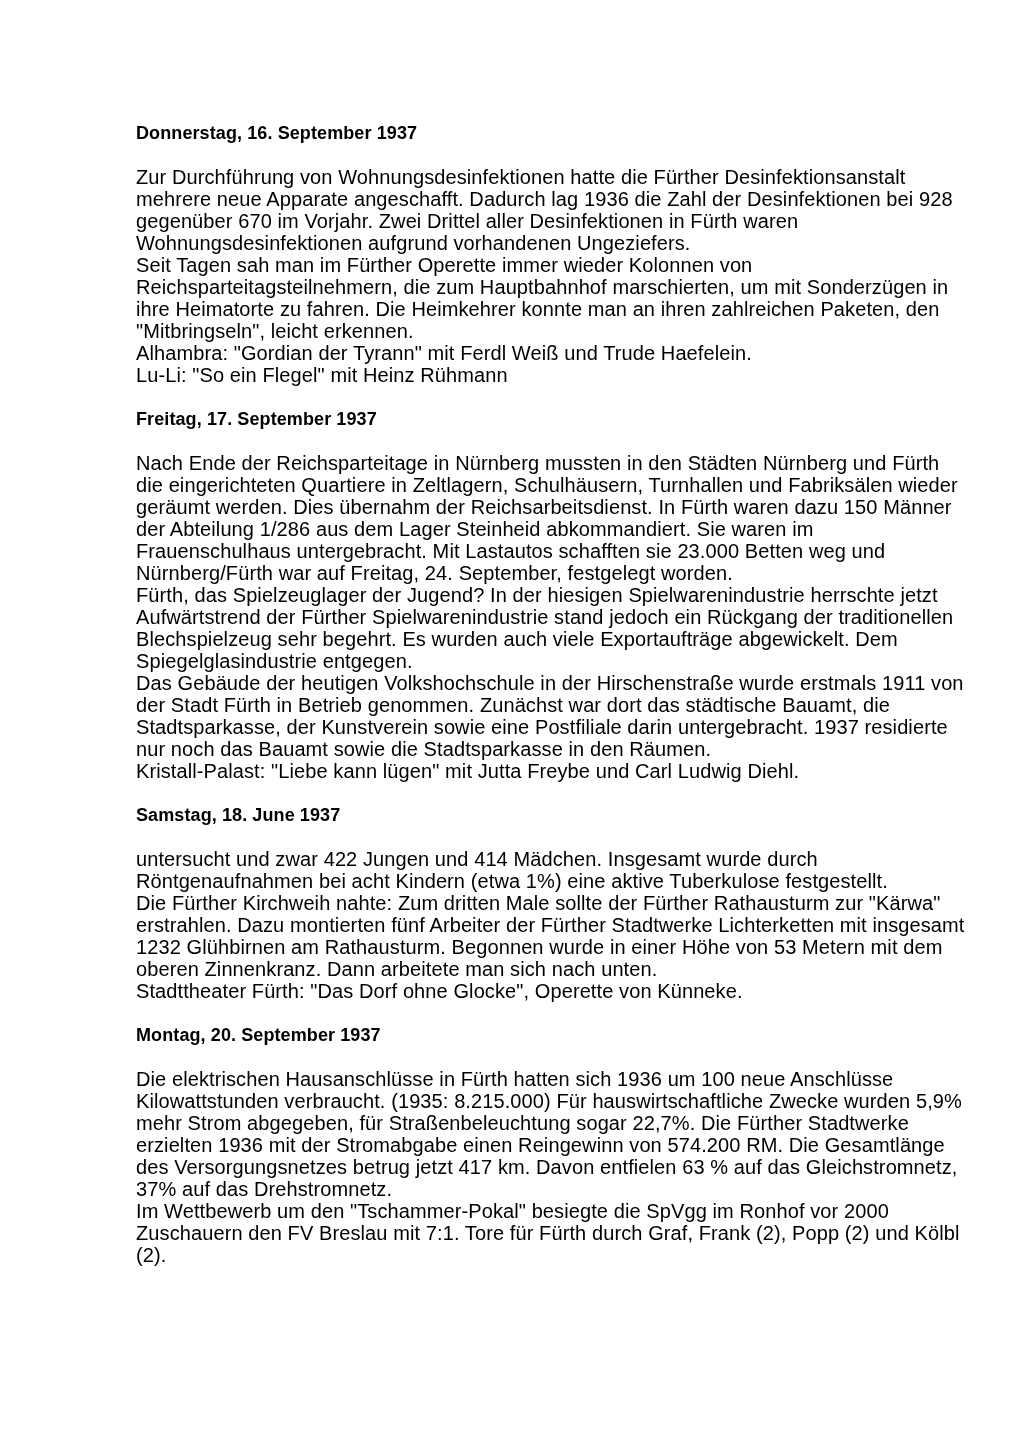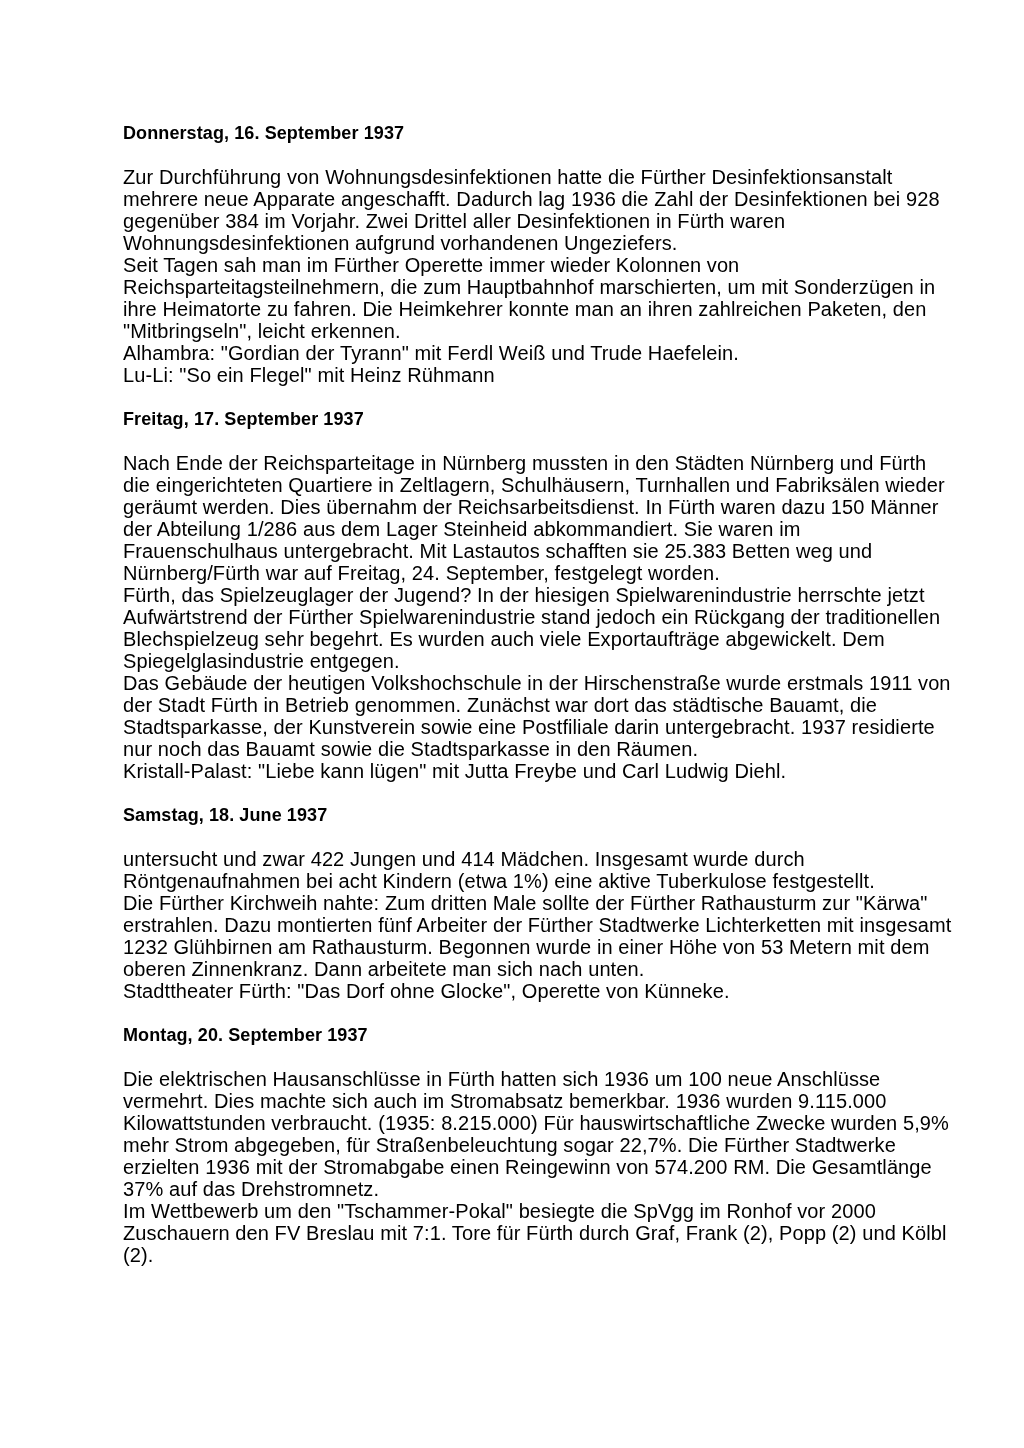--- a/index.html
+++ b/index.html
@@ -18,21 +18,21 @@
   .page {
     position: absolute;
     left: 0;
     top: 0;
     width: 1024px;
     height: 1448px;
     background: #ffffff;
   }
   .content {
     position: absolute;
-    left: 123px;
+    left: 136px;
     top: 122px;
     width: 795px;
   }
   .section {
     margin: 0 0 22px 0;
   }
   .heading {
     font-size: 18px;
     line-height: 22px;
     font-weight: bold;
@@ -49,38 +49,38 @@
 </head>
 <body>
 
 <div class="page">
   <div class="content">
       <section class="section">
         <h2 class="heading">Donnerstag, 16. September 1937</h2>
         <div>
           <div class="line">Zur Durchführung von Wohnungsdesinfektionen hatte die Fürther Desinfektionsanstalt</div>
           <div class="line">mehrere neue Apparate angeschafft. Dadurch lag 1936 die Zahl der Desinfektionen bei 928</div>
-          <div class="line">gegenüber 384 im Vorjahr. Zwei Drittel aller Desinfektionen in Fürth waren</div>
+          <div class="line">gegenüber 670 im Vorjahr. Zwei Drittel aller Desinfektionen in Fürth waren</div>
           <div class="line">Wohnungsdesinfektionen aufgrund vorhandenen Ungeziefers.</div>
           <div class="line">Seit Tagen sah man im Fürther Operette immer wieder Kolonnen von</div>
           <div class="line">Reichsparteitagsteilnehmern, die zum Hauptbahnhof marschierten, um mit Sonderzügen in</div>
           <div class="line">ihre Heimatorte zu fahren. Die Heimkehrer konnte man an ihren zahlreichen Paketen, den</div>
           <div class="line">"Mitbringseln", leicht erkennen.</div>
           <div class="line">Alhambra: "Gordian der Tyrann" mit Ferdl Weiß und Trude Haefelein.</div>
           <div class="line">Lu-Li: "So ein Flegel" mit Heinz Rühmann</div>
         </div>
       </section>
       <section class="section">
         <h2 class="heading">Freitag, 17. September 1937</h2>
         <div>
           <div class="line">Nach Ende der Reichsparteitage in Nürnberg mussten in den Städten Nürnberg und Fürth</div>
           <div class="line">die eingerichteten Quartiere in Zeltlagern, Schulhäusern, Turnhallen und Fabriksälen wieder</div>
           <div class="line">geräumt werden. Dies übernahm der Reichsarbeitsdienst. In Fürth waren dazu 150 Männer</div>
           <div class="line">der Abteilung 1/286 aus dem Lager Steinheid abkommandiert. Sie waren im</div>
-          <div class="line">Frauenschulhaus untergebracht. Mit Lastautos schafften sie 25.383 Betten weg und</div>
+          <div class="line">Frauenschulhaus untergebracht. Mit Lastautos schafften sie 23.000 Betten weg und</div>
           <div class="line">Nürnberg/Fürth war auf Freitag, 24. September, festgelegt worden.</div>
           <div class="line">Fürth, das Spielzeuglager der Jugend? In der hiesigen Spielwarenindustrie herrschte jetzt</div>
           <div class="line">Aufwärtstrend der Fürther Spielwarenindustrie stand jedoch ein Rückgang der traditionellen</div>
           <div class="line">Blechspielzeug sehr begehrt. Es wurden auch viele Exportaufträge abgewickelt. Dem</div>
           <div class="line">Spiegelglasindustrie entgegen.</div>
           <div class="line">Das Gebäude der heutigen Volkshochschule in der Hirschenstraße wurde erstmals 1911 von</div>
           <div class="line">der Stadt Fürth in Betrieb genommen. Zunächst war dort das städtische Bauamt, die</div>
           <div class="line">Stadtsparkasse, der Kunstverein sowie eine Postfiliale darin untergebracht. 1937 residierte</div>
           <div class="line">nur noch das Bauamt sowie die Stadtsparkasse in den Räumen.</div>
           <div class="line">Kristall-Palast: "Liebe kann lügen" mit Jutta Freybe und Carl Ludwig Diehl.</div>
@@ -95,24 +95,24 @@
           <div class="line">erstrahlen. Dazu montierten fünf Arbeiter der Fürther Stadtwerke Lichterketten mit insgesamt</div>
           <div class="line">1232 Glühbirnen am Rathausturm. Begonnen wurde in einer Höhe von 53 Metern mit dem</div>
           <div class="line">oberen Zinnenkranz. Dann arbeitete man sich nach unten.</div>
           <div class="line">Stadttheater Fürth: "Das Dorf ohne Glocke", Operette von Künneke.</div>
         </div>
       </section>
       <section class="section">
         <h2 class="heading">Montag, 20. September 1937</h2>
         <div>
           <div class="line">Die elektrischen Hausanschlüsse in Fürth hatten sich 1936 um 100 neue Anschlüsse</div>
-          <div class="line">vermehrt. Dies machte sich auch im Stromabsatz bemerkbar. 1936 wurden 9.115.000</div>
           <div class="line">Kilowattstunden verbraucht. (1935: 8.215.000) Für hauswirtschaftliche Zwecke wurden 5,9%</div>
           <div class="line">mehr Strom abgegeben, für Straßenbeleuchtung sogar 22,7%. Die Fürther Stadtwerke</div>
           <div class="line">erzielten 1936 mit der Stromabgabe einen Reingewinn von 574.200 RM. Die Gesamtlänge</div>
+          <div class="line">des Versorgungsnetzes betrug jetzt 417 km. Davon entfielen 63 % auf das Gleichstromnetz,</div>
           <div class="line">37% auf das Drehstromnetz.</div>
           <div class="line">Im Wettbewerb um den "Tschammer-Pokal" besiegte die SpVgg im Ronhof vor 2000</div>
           <div class="line">Zuschauern den FV Breslau mit 7:1. Tore für Fürth durch Graf, Frank (2), Popp (2) und Kölbl</div>
           <div class="line">(2).</div>
         </div>
       </section>
     </div>
 </div>
 
 </body></html>

